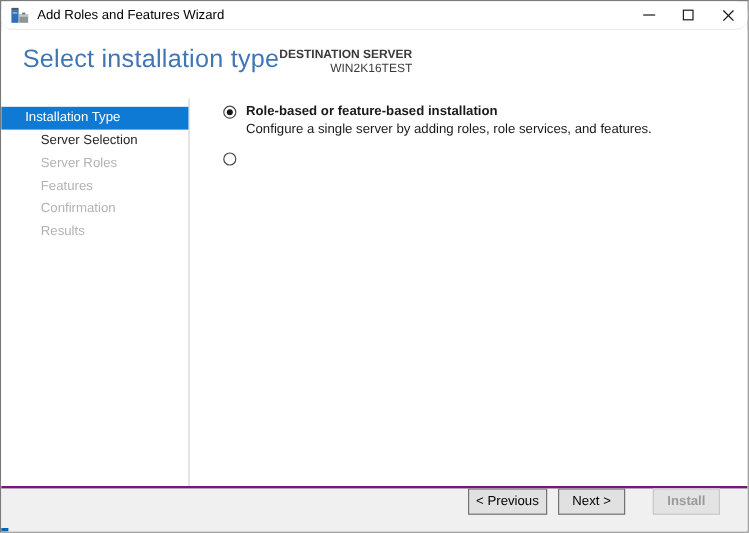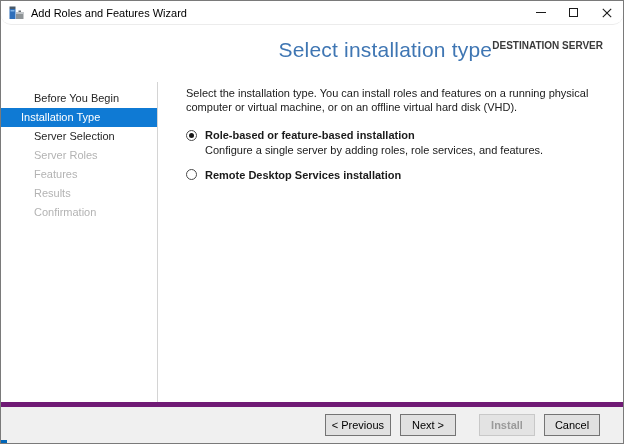--- a/index.html
+++ b/index.html
@@ -12,21 +12,21 @@
   
   .titlebar { flex:0 0 23px; display:flex; align-items:center; padding-left:8px; background:#fff; border-bottom:1px solid #ececec;border-radius:10px; }
   .titlebar-icon { width:16px; height:16px; display:flex; align-items:center; }
   .titlebar-title { font-size:11px; color:#000; margin-left:6px; flex:1; white-space:nowrap; }
   .win-controls { display:flex; height:100%; }
   .win-btn { width:33px; height:100%; display:flex; align-items:center; justify-content:center; color:#1b1b1b; cursor:default; }
   .glyph-min { display:block; width:10px; border-top:1px solid #1b1b1b; }
   .glyph-max { display:block; width:9px; height:9px; border:1px solid #1b1b1b; box-sizing:border-box; }
 
   
-  .header { flex:0 0 57px; display:flex; justify-content:flex-end; background:#fff; padding:0 20px 0 18px; }
+  .header { flex:0 0 57px; display:flex; justify-content:flex-start; background:#fff; padding:0 20px 0 18px; }
   .page-title { font-size:21px; font-weight:300; color:#3f76b3; margin-top:13px; letter-spacing:0.2px; }
   .dest { text-align:right; margin-top:15px; font-size:10px; line-height:12px; color:#3a3a3a; }
   .dest .dest-label { font-weight:600; }
 
   
   .body { flex:1; display:flex; min-height:0; background:#fff; }
   .sidebar { flex:0 0 157px; border-right:1px solid #d4d4d4; padding-top:7px; box-sizing:border-box; }
   .nav-item { height:19px; line-height:19px; font-size:11px; padding-left:33px; color:#262626; white-space:nowrap; cursor:pointer; }
   .nav-item.selected { background:#0f7ad4; color:#fff;padding-left:20px; }
   .nav-item.disabled { color:#b3b3b3; cursor:default; }
@@ -34,21 +34,21 @@
   .content { flex:1; padding:5px 20px 0 28px; font-size:11px; color:#1a1a1a; }
   .intro { margin:0 0 15px 0; line-height:13.5px; max-width:432px; }
   .option { margin-bottom:11px; cursor:pointer; }
   .option-head { display:flex; align-items:center; }
   .radio { width:11px; height:11px; box-sizing:border-box; border:1px solid #4a4a4a; border-radius:50%; background:#fff; margin-right:8px; position:relative; flex:0 0 11px; }
   .radio.checked::after { content:""; position:absolute; top:2px; left:2px; right:2px; bottom:2px; border-radius:50%; background:#161616; }
   .option-label { font-weight:bold; font-size:11px; }
   .option-desc { margin:3px 0 0 19px; line-height:13.5px; max-width:434px; }
 
   
-  .footer { flex:0 0 36px; background:#f0f0f0; border-top:5px solid #701a75; display:flex; align-items:center; justify-content:flex-end; padding-right:23px; }
+  .footer { flex:0 0 36px; background:#f0f0f0; border-top:2px solid #701a75; display:flex; align-items:flex-start; justify-content:flex-end; padding-right:23px; }
   .btn { min-width:56px; height:22px; font-size:11px; font-family:inherit; background:#e1e1e1; border:1px solid #747474; color:#000; padding:0 6px; margin-left:9px; cursor:pointer; }
   .btn.install { margin-left:23px; background:#e3e3e3; border-color:#c8c8c8; color:#9a9a9a; cursor:default;font-weight:bold; }
 
   .corner-artifact { position:absolute; left:0; bottom:0; width:6px; height:3px; background:#0065b8; }
 </style>
 </head>
 <body>
 
 <div class="window">
 
@@ -77,56 +77,53 @@
           <line x1="9.2" y1="0.8" x2="0.8" y2="9.2" stroke="#1b1b1b" stroke-width="1.1"></line>
         </svg>
       </div>
     </div>
   </div>
 
   <div class="header">
     <div class="page-title">Select installation type</div>
     <div class="dest">
       <div class="dest-label">DESTINATION SERVER</div>
+      <div class="dest-value">WIN2K16TEST</div>
     </div>
   </div>
 
   <div class="body">
 
     <div class="sidebar">
-      <div class="nav-item">Before You Begin</div>
       <div class="nav-item selected">Installation Type</div>
       <div class="nav-item">Server Selection</div>
       <div class="nav-item disabled">Server Roles</div>
       <div class="nav-item disabled">Features</div>
+      <div class="nav-item disabled">Confirmation</div>
       <div class="nav-item disabled">Results</div>
-      <div class="nav-item disabled">Confirmation</div>
     </div>
 
     <div class="content">
-      <p class="intro">Select the installation type. You can install roles and features on a running physical computer or virtual machine, or on an offline virtual hard disk (VHD).</p>
 
       <div class="option">
         <div class="option-head">
           <span class="radio checked"></span>
           <span class="option-label">Role-based or feature-based installation</span>
         </div>
         <div class="option-desc">Configure a single server by adding roles, role services, and features.</div>
       </div>
 
       <div class="option">
         <div class="option-head">
           <span class="radio"></span>
-          <span class="option-label">Remote Desktop Services installation</span>
         </div>
       </div>
     </div>
   </div>
 
   <div class="footer">
     <button class="btn">&lt; Previous</button>
     <button class="btn">Next &gt;</button>
     <button class="btn install" disabled="">Install</button>
-    <button class="btn">Cancel</button>
   </div>
 
   <div class="corner-artifact"></div>
 </div>
 
 </body></html>

